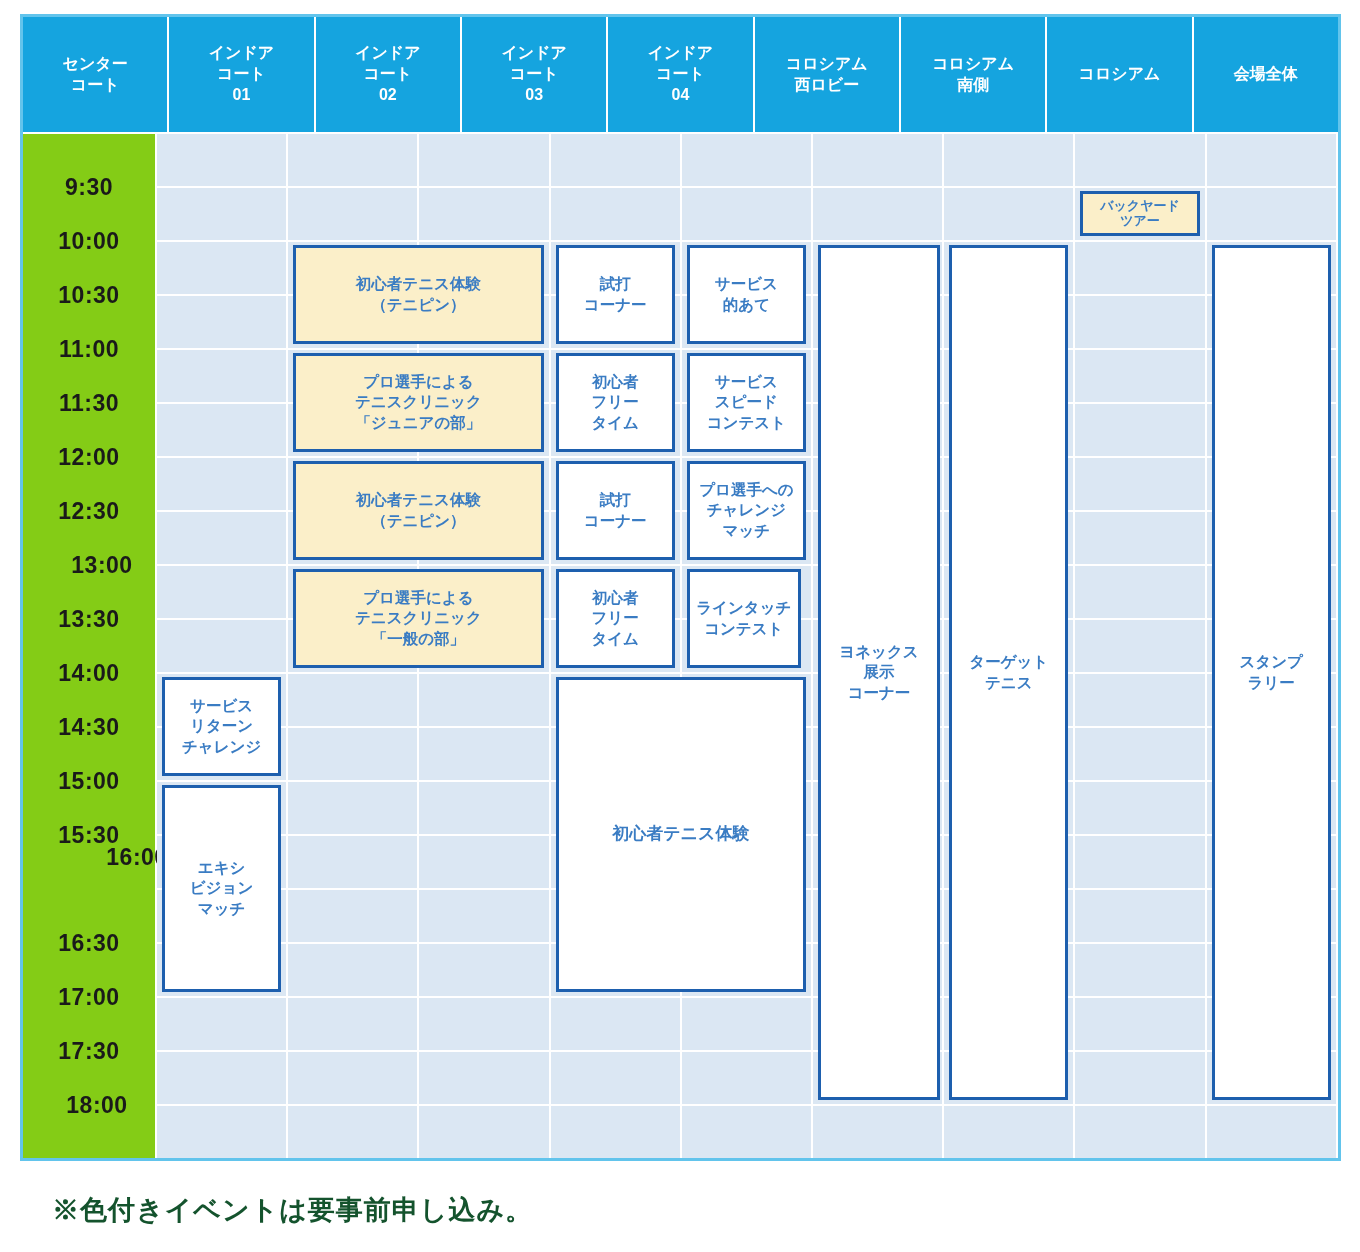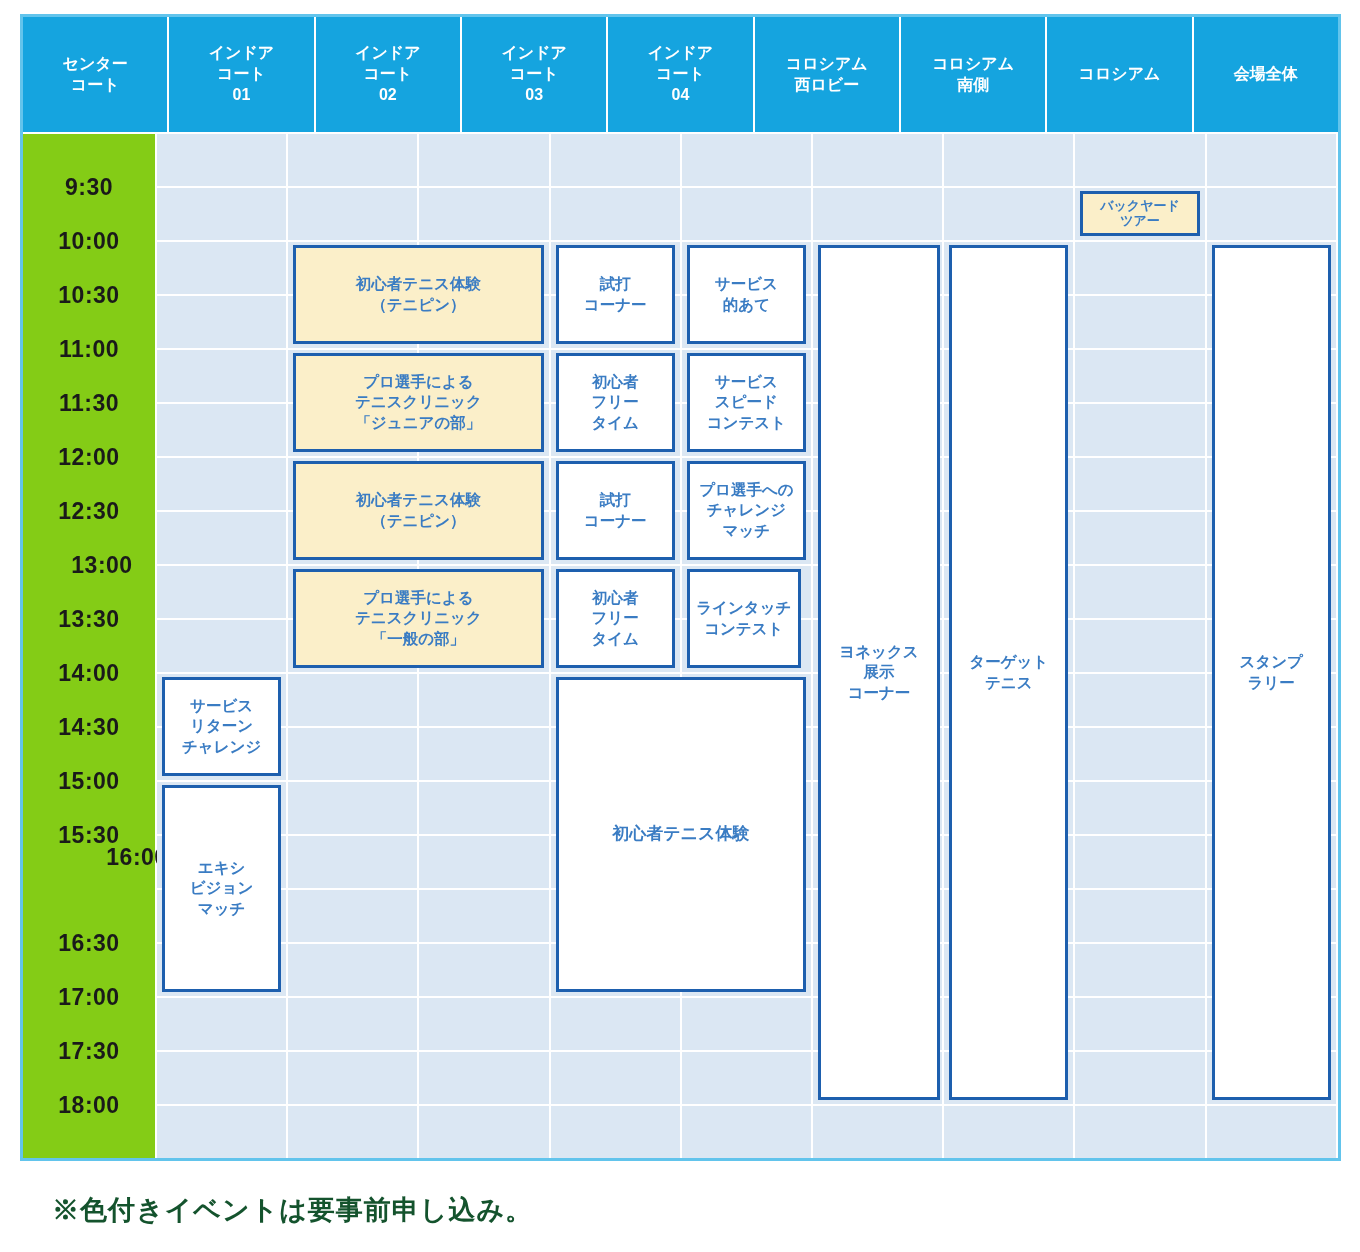--- a/index.html
+++ b/index.html
@@ -93,21 +93,21 @@
           <div class="time-label" style="top: 417px; margin-left: 13px;">13:00</div>
           <div class="time-label" style="top: 471px;">13:30</div>
           <div class="time-label" style="top: 525px;">14:00</div>
           <div class="time-label" style="top: 579px;">14:30</div>
           <div class="time-label" style="top: 633px;">15:00</div>
           <div class="time-label" style="top: 687px;">15:30</div>
           <div class="time-label" style="top: 709px; margin-left: 48px;">16:00</div>
           <div class="time-label" style="top: 795px;">16:30</div>
           <div class="time-label" style="top: 849px;">17:00</div>
           <div class="time-label" style="top: 903px;">17:30</div>
-          <div class="time-label" style="top: 957px;">18:00</div>
+          <div class="time-label" style="top: 957px; padding-left: 8px;">18:00</div>
         </div>
       <div class="grid"></div>
     <div class="event highlighted size-sm" style="left: 1057.4px; width: 119.2px; top: 57px; height: 45px;">バックヤード
 ツアー</div>
         <div class="event highlighted size-md" style="left: 270.2px; width: 250.4px; top: 111px; height: 99px;">初心者テニス体験
 （テニピン）</div>
         <div class="event size-md" style="left: 532.6px; width: 119.2px; top: 111px; height: 99px;">試打
 コーナー</div>
         <div class="event size-md" style="left: 663.8px; width: 119.2px; top: 111px; height: 99px;">サービス
 的あて</div>

